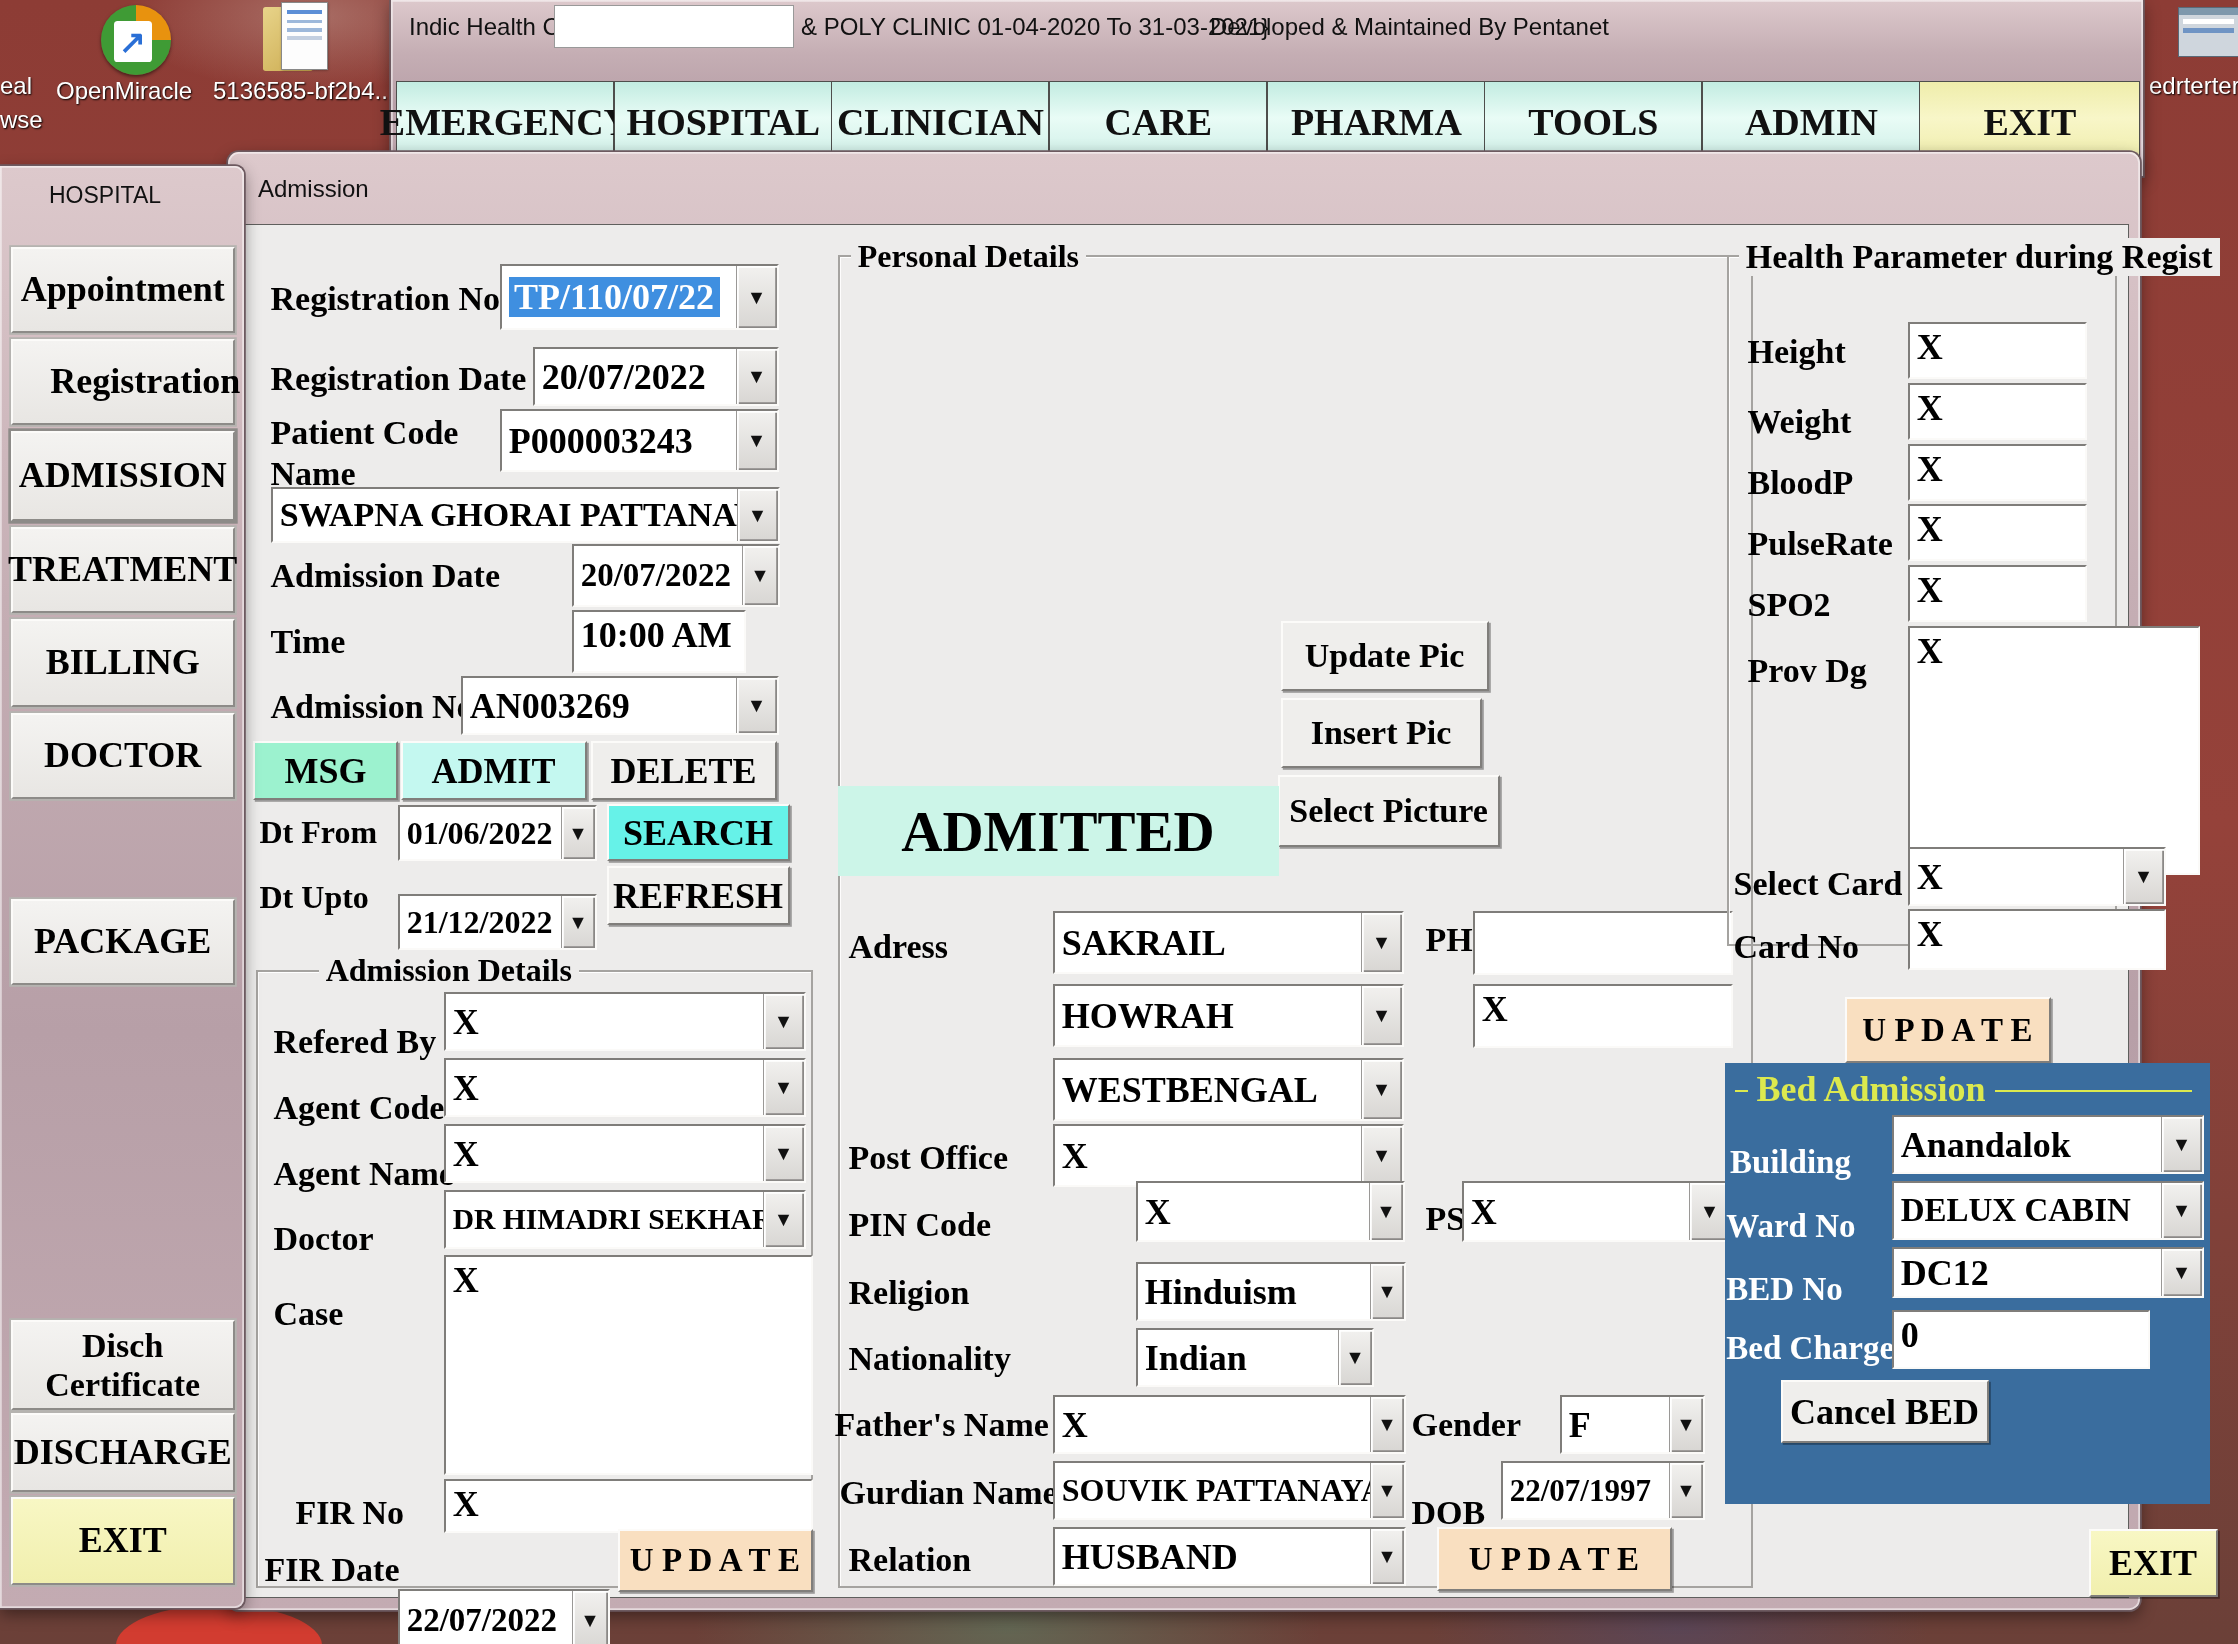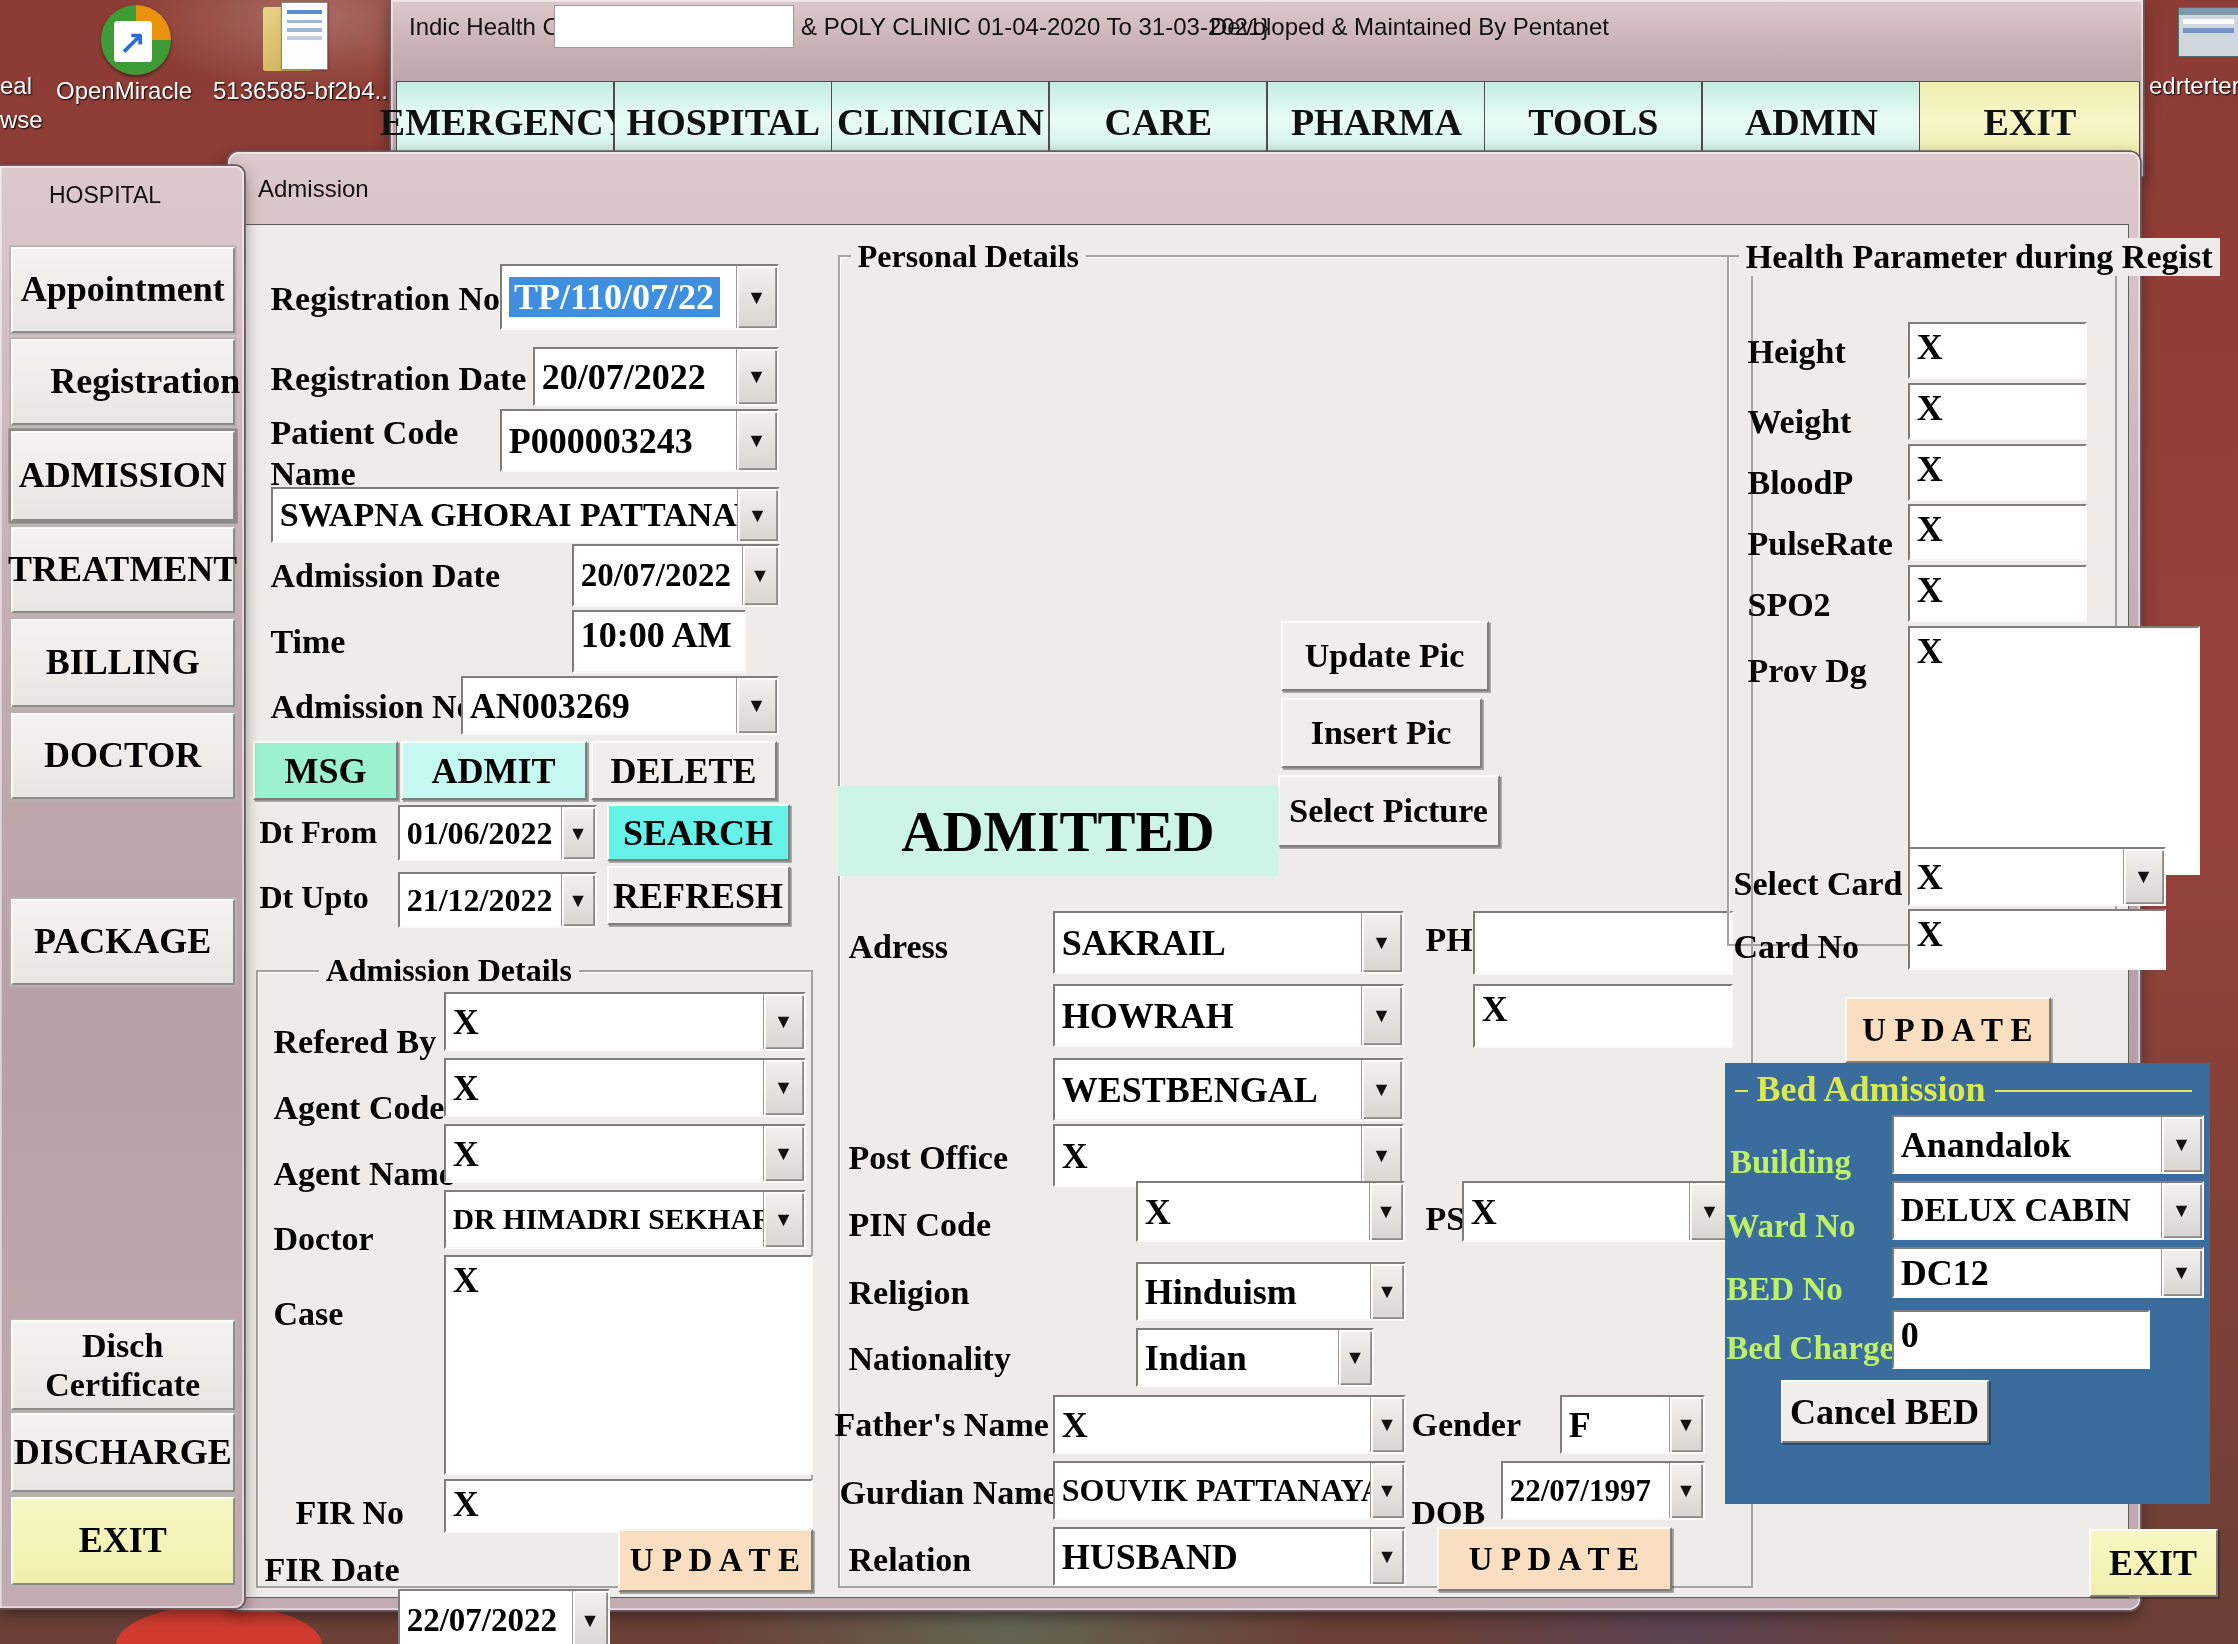--- a/index.html
+++ b/index.html
@@ -76,21 +76,21 @@
     position:absolute; left:10.7px; width:224px;
     background:linear-gradient(180deg,#f4f3f1,#e8e6e3);
     border:2.7px solid; border-color:#fcfbf9 #8d8b88 #8d8b88 #fcfbf9;
     box-shadow:0 0 0 1.8px #b5b3b0;
     display:flex; align-items:center; justify-content:center; text-align:center;
     font-weight:bold; font-size:36px; color:#000; line-height:1.15;
   }
   .side-btn.yellow { background:linear-gradient(180deg,#f8f7c4,#f1efae); }
 
   
-  .bed-lbl { font-weight:bold; font-size:33px; color:#bef264; white-space:nowrap; }
+  .bed-lbl { font-weight:bold; font-size:33px; color:#ffffff; white-space:nowrap; }
 
   .icon-label { font-family:"Liberation Sans", sans-serif; font-size:24px; color:#fff; text-shadow:0.9px 0.9px 1.8px #000; }
 </style>
 </head>
 <body>
 
 <div class="abs icon-label" style="left:0;top:72px;">eal</div>
 <div class="abs icon-label" style="left:0;top:106px;">wse</div>
 
 <div class="abs" style="left:85px;top:5.4px;width:99px;height:107px;">
@@ -193,21 +193,21 @@
     <div class="abs btn3d" style="left:349px;top:516px;width:186px;height:59px;">DELETE</div>
 
     <div class="abs lbl" style="left:18px;top:591px;font-size:32px;">Dt From</div>
     <div class="abs combo" style="left:156px;top:580px;width:199px;height:56px;">
       <span class="val" style="font-size:32px;">01/06/2022</span>
       <span class="arr" style="width:34px;">▼</span>
     </div>
     <div class="abs btn3d" style="left:365px;top:579px;width:183px;height:57px;background:#66f2e8;">SEARCH</div>
 
     <div class="abs lbl" style="left:18px;top:656px;font-size:32px;">Dt Upto</div>
-    <div class="abs combo" style="left:156px;top:647px;width:199px;height:56px;">
+    <div class="abs combo" style="left:156px;top:669px;width:199px;height:56px;">
       <span class="val" style="font-size:32px;">21/12/2022</span>
       <span class="arr" style="width:34px;">▼</span>
     </div>
     <div class="abs btn3d" style="left:365px;top:641px;width:183px;height:59px;">REFRESH</div>
 
     <div class="abs group" style="left:14.3px;top:745px;width:557px;height:618px;"></div>
     <div class="legend" style="left:41px;top:727px;font-size:32px;margin-left:36px;">Admission Details</div>
 
     <div class="abs lbl" style="left:32px;top:799px;">Refered By</div>
     <div class="abs combo" style="left:202px;top:767px;width:362px;height:59px;">

